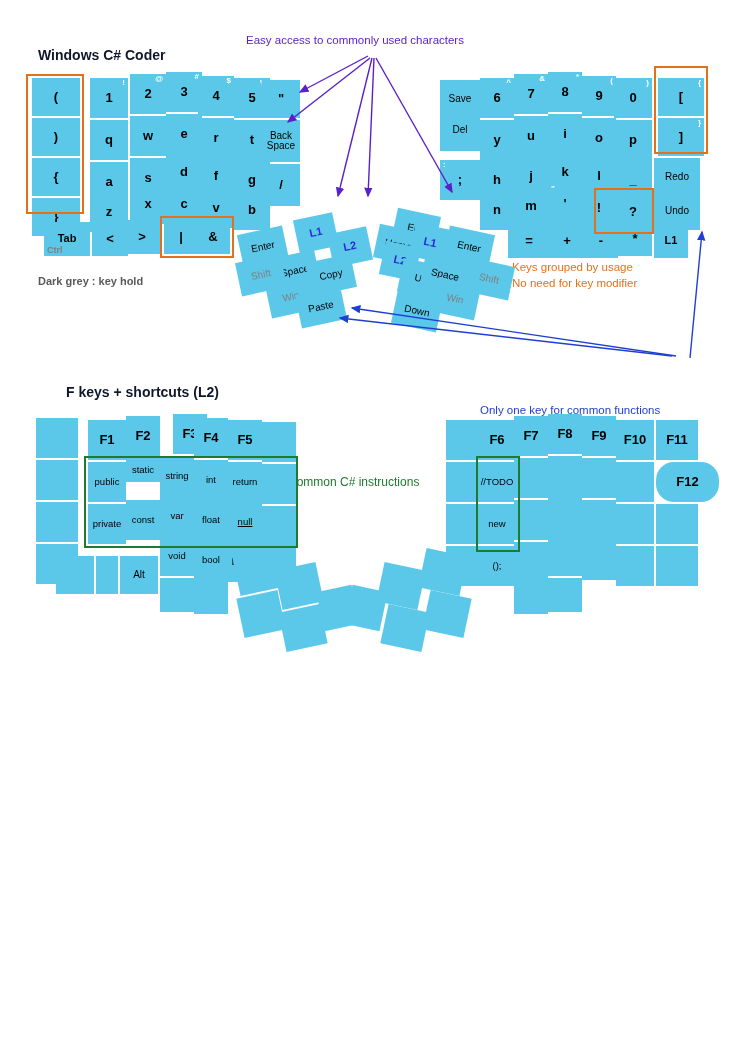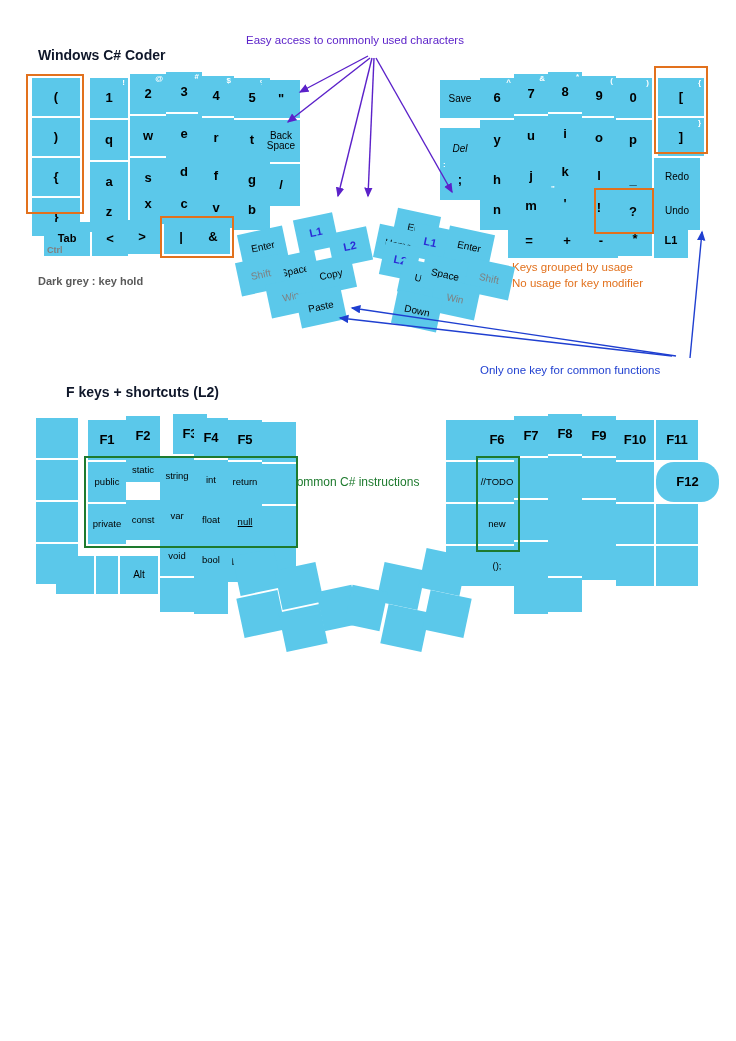--- a/index.html
+++ b/index.html
@@ -69,20 +69,21 @@
     font-size: 11.5px;
     color: #5b21c9;
   }
   .note-orange {
     font-size: 11.5px;
     color: #e2711d;
   }
   .note-blue {
     font-size: 11.5px;
     color: #1f3fd0;
+    margin-top: 40px;
   }
   .note-green {
     font-size: 12px;
     color: #1e7a2e;
   }
   .note-grey {
     font-size: 11px;
     font-weight: bold;
     color: #595959;
   }
@@ -107,21 +108,21 @@
   .rot-r { transform: rotate(12deg); }
 </style>
 </head>
 <body>
 
 <div class="canvas">
 
   <div class="label title" style="left:38px; top:47px;">Windows C# Coder</div>
   <div class="label note-purple" style="left:246px; top:34px;text-align:center;">Easy access to commonly used characters</div>
   <div class="label note-orange" style="left:512px; top:261px;">Keys grouped by usage</div>
-  <div class="label note-orange" style="left:512px; top:277px;">No usage for key modifier</div>
+  <div class="label note-orange" style="left:512px; top:277px;">No need for key modifier</div>
   <div class="label note-blue" style="left:480px; top:364px;">Only one key for common functions</div>
   <div class="label note-grey" style="left:38px; top:275px;">Dark grey : key hold</div>
   <div class="label title" style="left:38px; top:384px;padding-left:28px;">F keys + shortcuts (L2)</div>
   <div class="label note-green" style="left:288px; top:475px;">Common C# instructions</div>
 
   <div class="key" style="left:32px; top:78px; width:48px; height:38px;">
       <span class="main">(</span>
     </div>
   <div class="key" style="left:90px; top:78px; width:38px; height:40px;">
       <span class="tr">!</span>
@@ -250,21 +251,21 @@
     </div>
   <div class="key" style="left:614px; top:78px; width:38px; height:40px;">
       <span class="tr">)</span>
       <span class="main">0</span>
     </div>
   <div class="key" style="left:658px; top:78px; width:46px; height:38px;">
       <span class="tr">{</span>
       <span class="main">[</span>
     </div>
 
-  <div class="key word" style="left:440px; top:128px; width:40px; height:42px;font-style:italic;">
+  <div class="key word" style="left:440px; top:109px; width:40px; height:42px;">
       <span class="main">Del</span>
     </div>
   <div class="key" style="left:480px; top:120px; width:34px; height:40px;">
       <span class="main">y</span>
     </div>
   <div class="key" style="left:514px; top:116px; width:34px; height:40px;">
       <span class="main">u</span>
     </div>
   <div class="key" style="left:548px; top:114px; width:34px; height:40px;">
       <span class="main">i</span>

